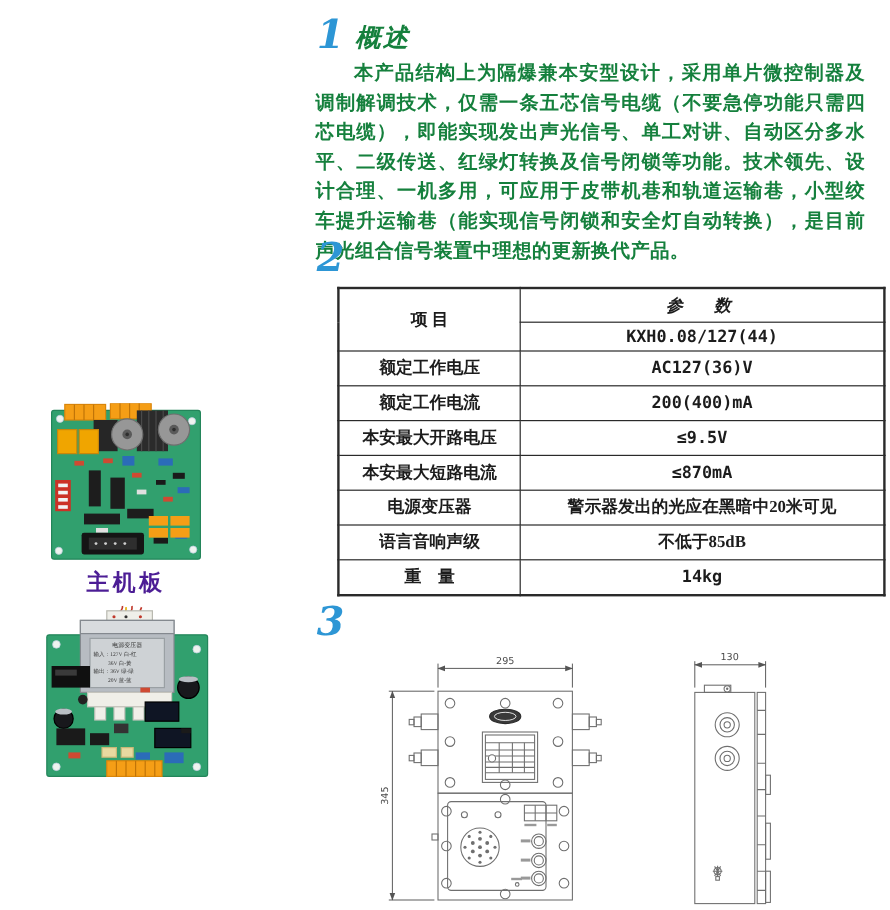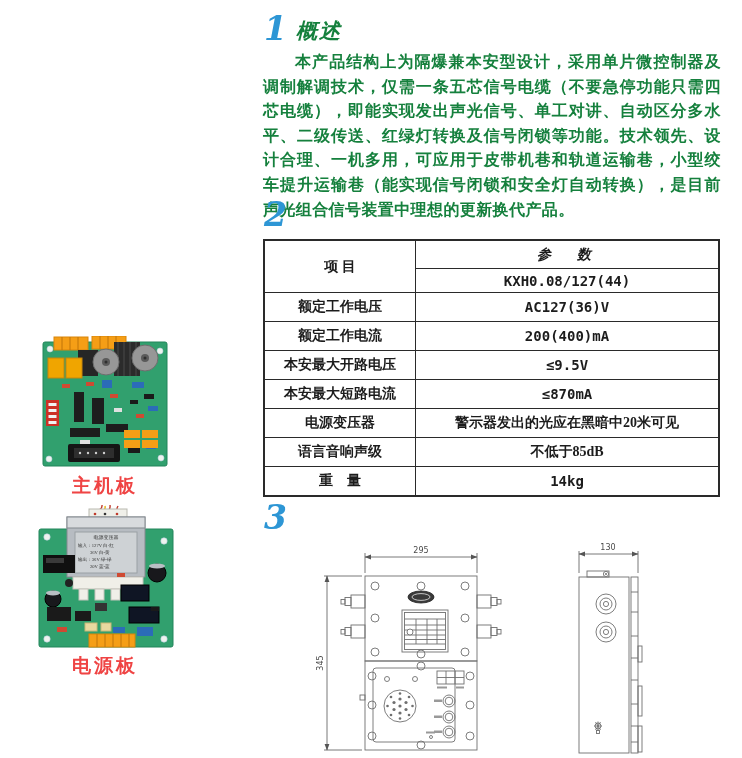--- a/index.html
+++ b/index.html
@@ -12,36 +12,36 @@
            font-weight:bold;font-style:italic;color:#2d96d5;margin-right:9px;}
   .sec-title{font-size:21px;font-weight:bold;font-style:italic;color:#15803d;
              letter-spacing:2px;margin-top:3px;}
 
   
   .paragraph{position:absolute;left:263px;top:50px;width:458px;
              font-size:16px;line-height:24.6px;color:#15803d;font-weight:600;
              text-align:justify;text-indent:2em;letter-spacing:0.4px;}
 
   
-  .spec-table{position:absolute;left:263px;top:239px;width:457px;
+  .spec-table{position:absolute;left:281px;top:239px;width:457px;
               border-collapse:collapse;table-layout:fixed;}
   .spec-table td{border:1px solid #2a2a2a;text-align:center;vertical-align:middle;
                  font-size:14px;color:#1c1c1c;font-weight:600;padding:0;}
   .spec-table{border:2px solid #2a2a2a;}
   .col-item{width:150px;}
   .h-param{height:27px;letter-spacing:6px;font-style:italic;}
   .h-model{height:23px;font-family:"DejaVu Sans Mono",monospace;font-size:13px;}
   .row-data td{height:28px;}
   .val{font-family:"DejaVu Sans Mono",monospace;font-size:13px;}
   .val-cjk{font-family:"Liberation Serif",serif;font-size:13.5px;}
 
   
   .board-svg{position:absolute;}
   .board-label{position:absolute;width:150px;text-align:center;
-               font-size:19px;font-weight:bold;color:#ef4444;letter-spacing:3px;}
+               font-size:19px;font-weight:bold;color:#4c1d95;letter-spacing:3px;}
 
   
   #drawings{position:absolute;left:263px;top:540px;}
   .dim-text{font-family:"DejaVu Sans",sans-serif;font-size:8px;fill:#4a4a4a;}
   .tiny-label{fill:#999;}
 </style>
 </head>
 <body>
 
 <div id="page">
@@ -206,21 +206,20 @@
     <rect x="80" y="124" width="12" height="6" fill="#2b6cb8"></rect>
     <rect x="104" y="124" width="16" height="9" fill="#2b6cb8"></rect>
     <rect x="24" y="124" width="10" height="5" fill="#cf4a32"></rect>
     <rect x="84" y="70" width="8" height="4" fill="#cf4a32"></rect>
     <rect x="118" y="104" width="8" height="4" fill="#1a1a1a"></rect>
     <g>
       <rect x="56" y="131" width="46" height="13" fill="#f59e16" stroke="#d9850a"></rect>
       <path d="M64,131 v13 M72,131 v13 M80,131 v13 M88,131 v13 M96,131 v13" stroke="#c07408" fill="none"></path>
     </g>
   </svg>
-  <div class="board-label" style="left:30px;top:653px;">电源板</div>
 
   <svg id="drawings" width="479" height="218" viewBox="0 0 479 218">
     <defs>
       <marker id="ar" markerWidth="9" markerHeight="8" refX="7.5" refY="4" orient="auto-start-reverse">
         <path d="M0,1 L8,4 L0,7 z" fill="#555"></path>
       </marker>
     </defs>
 
     <g stroke="#6f6f6f" stroke-width="0.9" fill="none">
 

